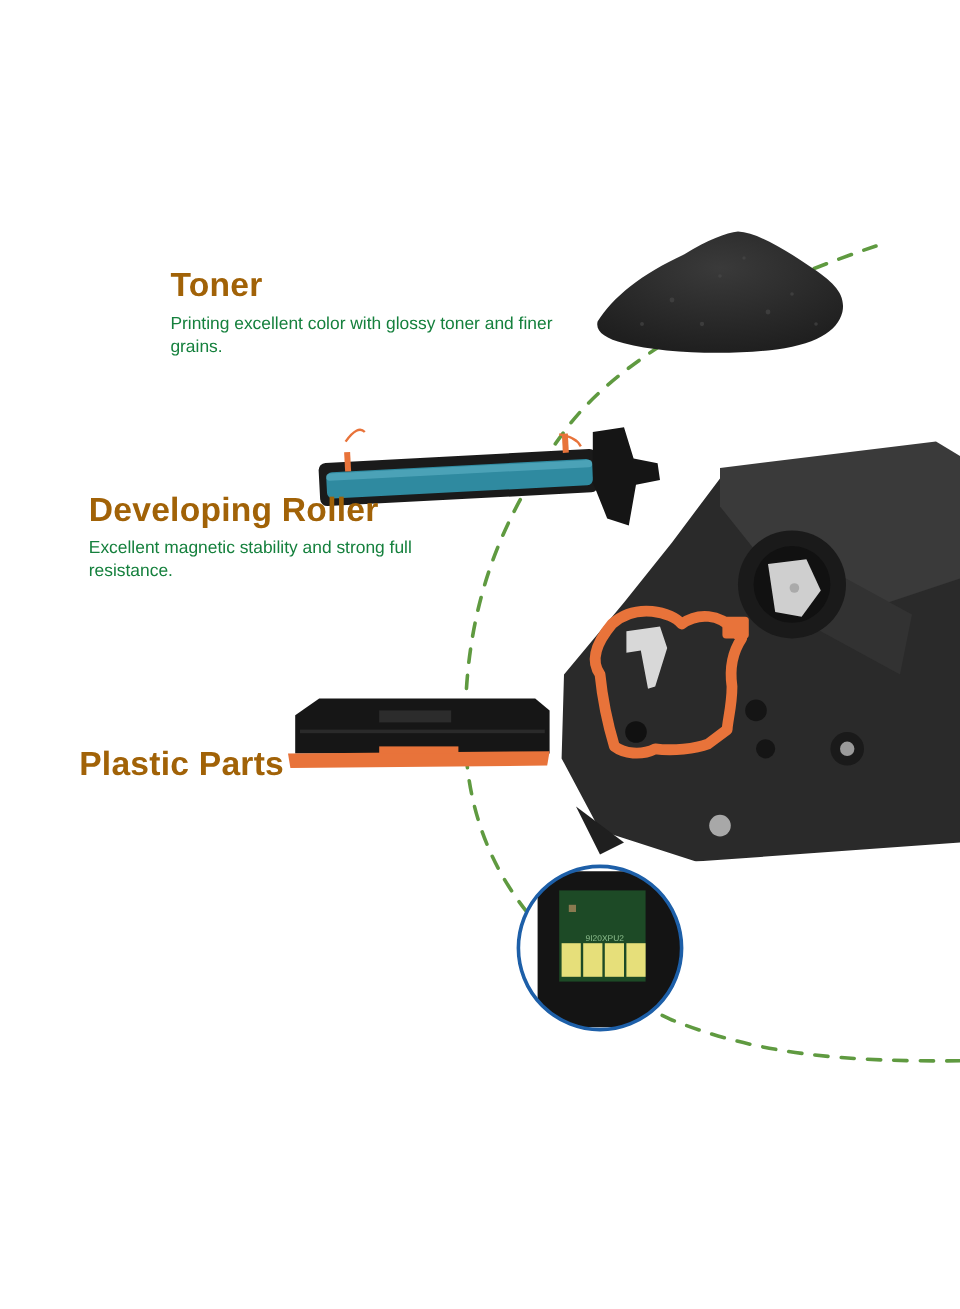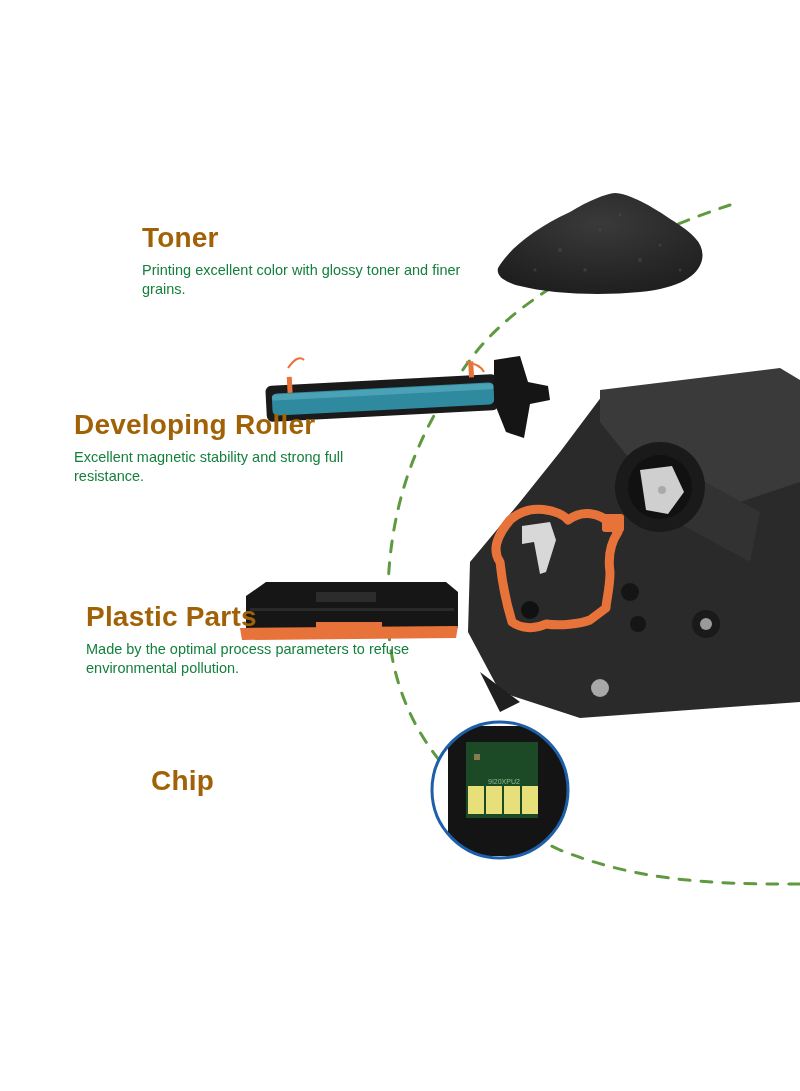--- a/index.html
+++ b/index.html
@@ -4,21 +4,21 @@
 <style>
   html, body { margin:0; padding:0; background:#ffffff; }
   body { width:800px; height:1091px; position:relative; overflow:hidden; font-family:"Liberation Sans", sans-serif; }
   .stage { position:absolute; inset:0; }
   .arc { position:absolute; left:0; top:0; width:800px; height:1091px; pointer-events:none; }
   .feature { position:absolute; }
   .feature h2 { margin:0; font-family:"Liberation Sans", sans-serif; font-weight:bold; font-size:28px; color:#a16207; letter-spacing:0.2px; line-height:30px; }
   .feature p { margin:8px 0 0 0; font-size:14.5px; line-height:19px; color:#15803d; }
   .f-toner { left:142px; top:223px; width:340px; }
   .f-roller { left:58px; top:410px; width:300px;margin-left:16px; }
-  .f-plastic { left:66px; top:602px; width:330px;margin-left:20px; }
+  .f-plastic { left:66px; top:622px; width:330px; }
   .f-chip { left:151px; top:766px; width:260px; }
   .img { position:absolute; }
   .toner-img { left:490px; top:190px; width:240px; height:110px; }
   .roller-img { left:258px; top:352px; width:300px; height:90px; }
   .cartridge-img { left:236px; top:578px; width:226px; height:66px; }
   .main-img { left:460px; top:362px; width:340px; height:356px; }
   .chip-img { left:428px; top:716px; width:144px; height:148px; }
 </style>
 </head>
 <body>
@@ -113,20 +113,18 @@
     <p>Printing excellent color with glossy toner and finer grains.</p>
   </div>
 
   <div class="feature f-roller">
     <h2>Developing Roller</h2>
     <p>Excellent magnetic stability and strong full resistance.</p>
   </div>
 
   <div class="feature f-plastic">
     <h2>Plastic Parts</h2>
-    <p>Made by the optimal process parameters to refuse environmental pollution.</p>
   </div>
 
   <div class="feature f-chip">
-    <h2>Chip</h2>
   </div>
 
 </div>
 
 </body></html>

